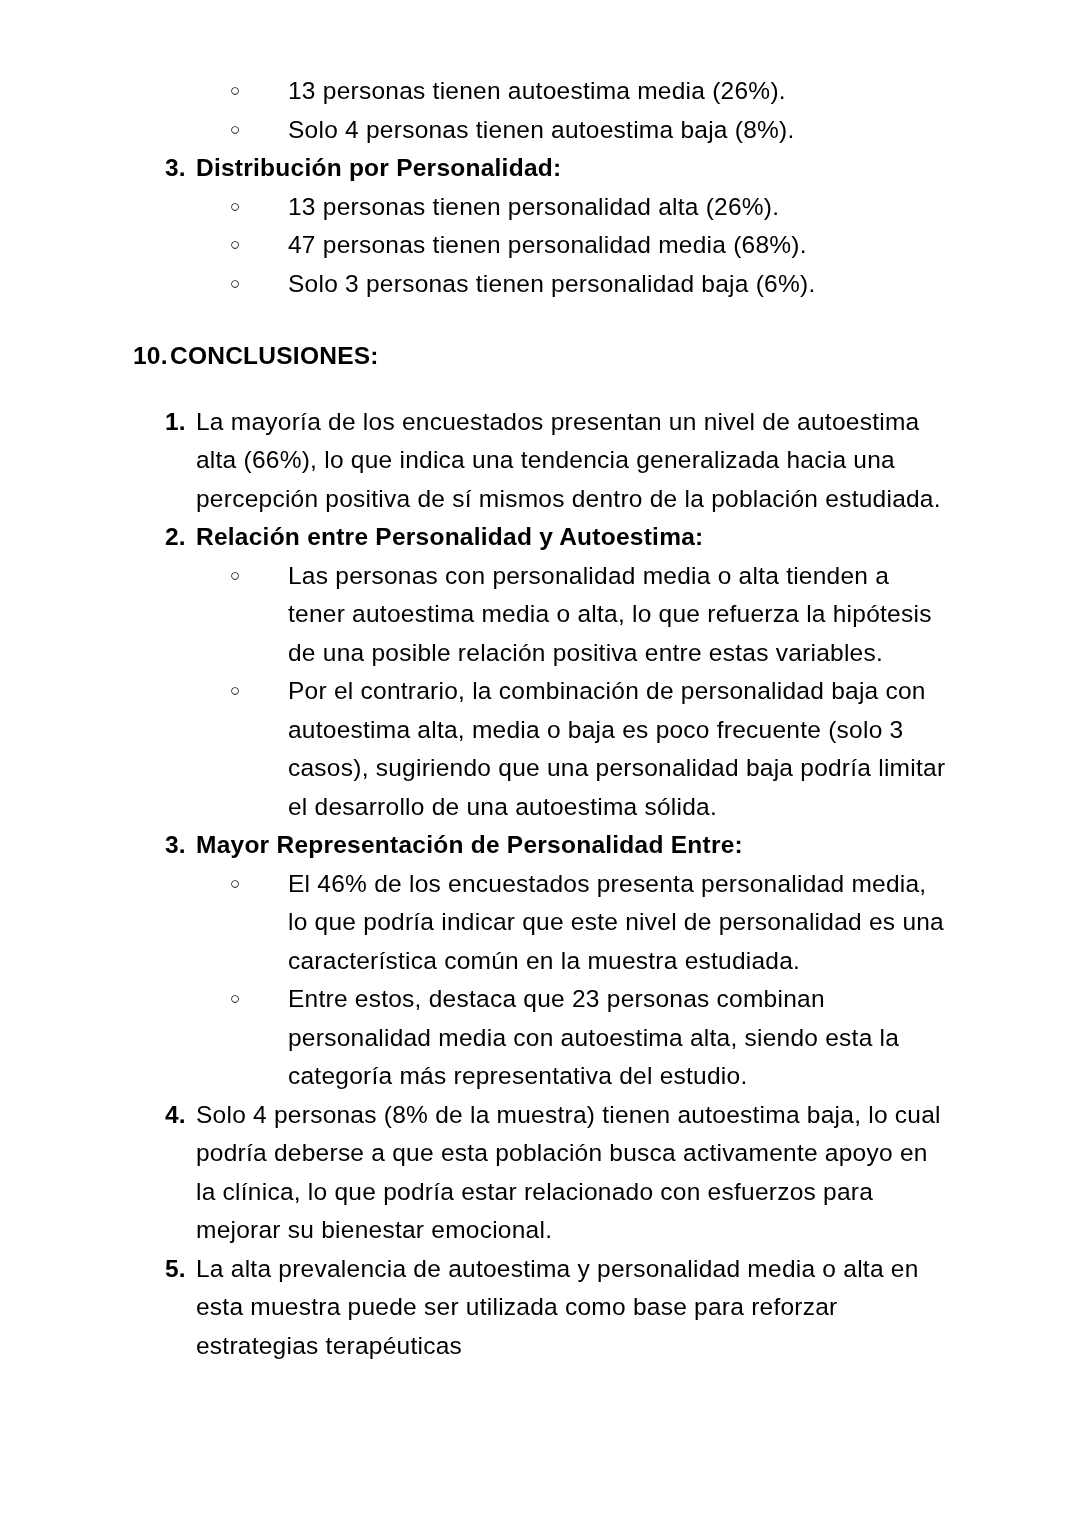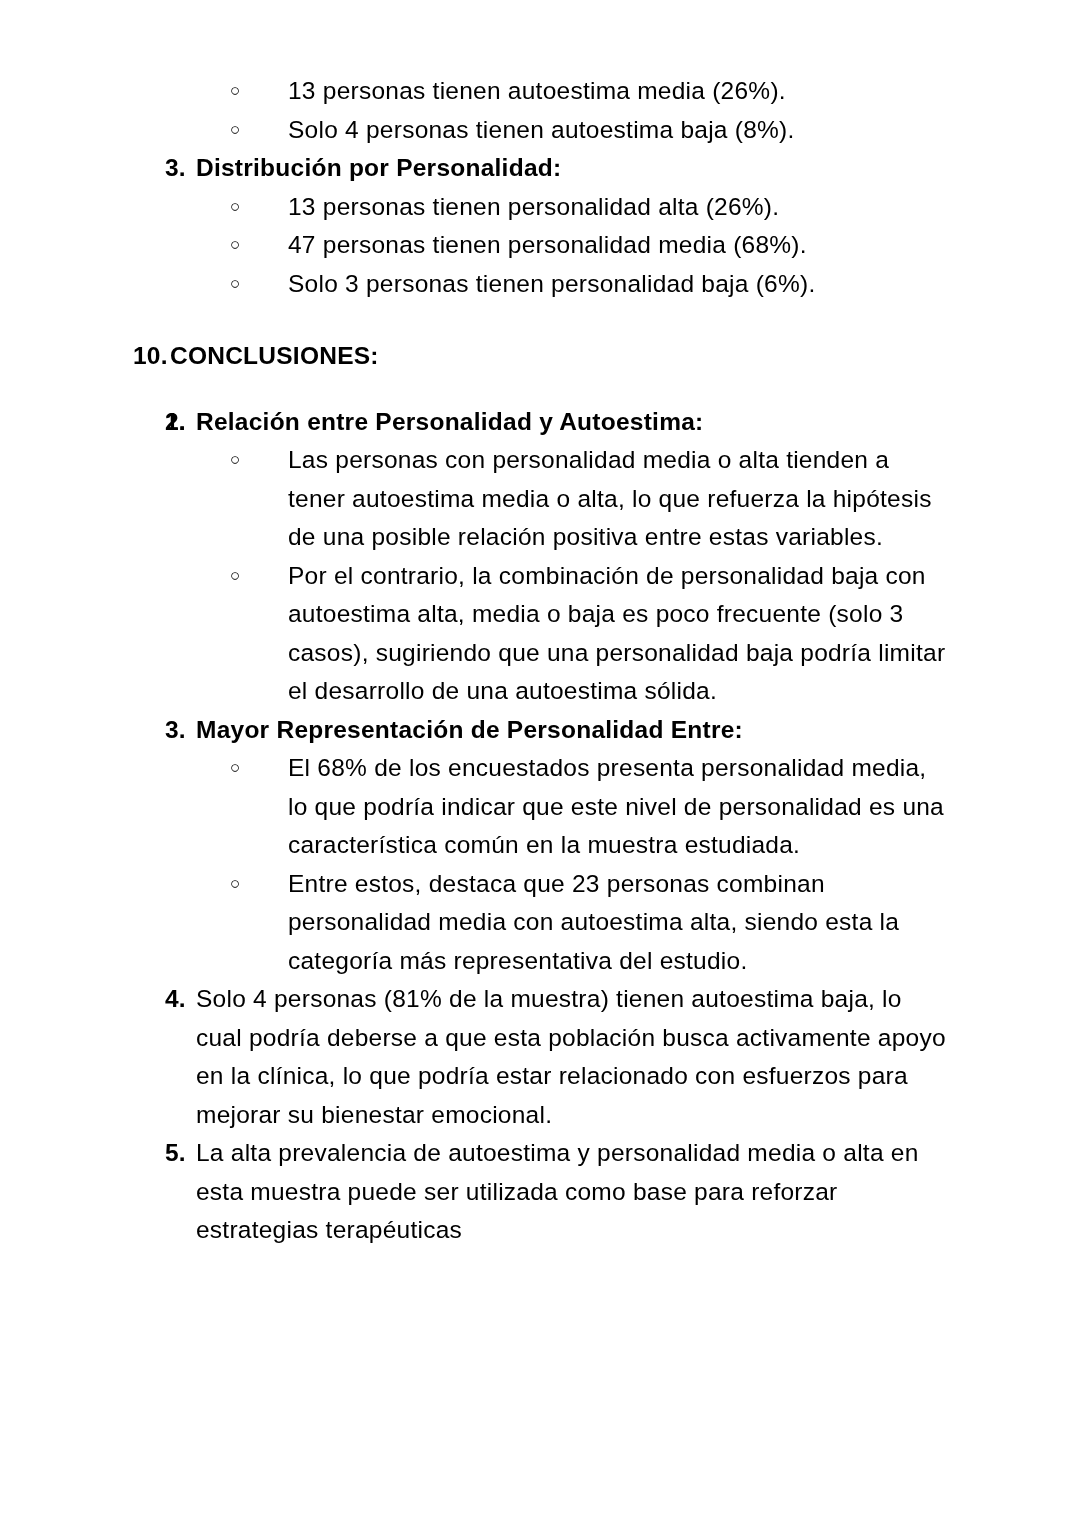--- a/index.html
+++ b/index.html
@@ -148,20 +148,21 @@
 
     <div class="section-heading">
       <span class="marker">10.</span>
       <span>CONCLUSIONES:</span>
     </div>
 
     <div class="gap-md"></div>
 
     <div class="num-item">
       <span class="marker">1.</span>
+      <span class="para">La mayoría de los encuestados presentan un nivel de autoestima alta (66%), lo que indica una tendencia generalizada hacia una percepción positiva de sí mismos dentro de la población estudiada.</span>
     </div>
 
     <div class="num-item">
       <span class="marker">2.</span>
       <span class="heading">Relación entre Personalidad y Autoestima:</span>
     </div>
     <div>
       <div class="sub-item">
         <span class="bullet">○</span>
         <span class="txt">Las personas con personalidad media o alta tienden a tener autoestima media o alta, lo que refuerza la hipótesis de una posible relación positiva entre estas variables.</span>
@@ -172,31 +173,31 @@
       </div>
     </div>
 
     <div class="num-item">
       <span class="marker">3.</span>
       <span class="heading">Mayor Representación de Personalidad Entre:</span>
     </div>
     <div>
       <div class="sub-item">
         <span class="bullet">○</span>
-        <span class="txt">El 68% de los encuestados presenta personalidad media, lo que podría indicar que este nivel de personalidad es una característica común en la muestra estudiada.</span>
+        <span class="txt">El 46% de los encuestados presenta personalidad media, lo que podría indicar que este nivel de personalidad es una característica común en la muestra estudiada.</span>
       </div>
       <div class="sub-item">
         <span class="bullet">○</span>
         <span class="txt">Entre estos, destaca que 23 personas combinan personalidad media con autoestima alta, siendo esta la categoría más representativa del estudio.</span>
       </div>
     </div>
 
     <div class="num-item">
       <span class="marker">4.</span>
-      <span class="para">Solo 4 personas (81% de la muestra) tienen autoestima baja, lo cual podría deberse a que esta población busca activamente apoyo en la clínica, lo que podría estar relacionado con esfuerzos para mejorar su bienestar emocional.</span>
+      <span class="para">Solo 4 personas (8% de la muestra) tienen autoestima baja, lo cual podría deberse a que esta población busca activamente apoyo en la clínica, lo que podría estar relacionado con esfuerzos para mejorar su bienestar emocional.</span>
     </div>
 
     <div class="num-item">
       <span class="marker">5.</span>
       <span class="para">La alta prevalencia de autoestima y personalidad media o alta en esta muestra puede ser utilizada como base para reforzar estrategias terapéuticas</span>
     </div>
 
   </div>
 </div>
 

